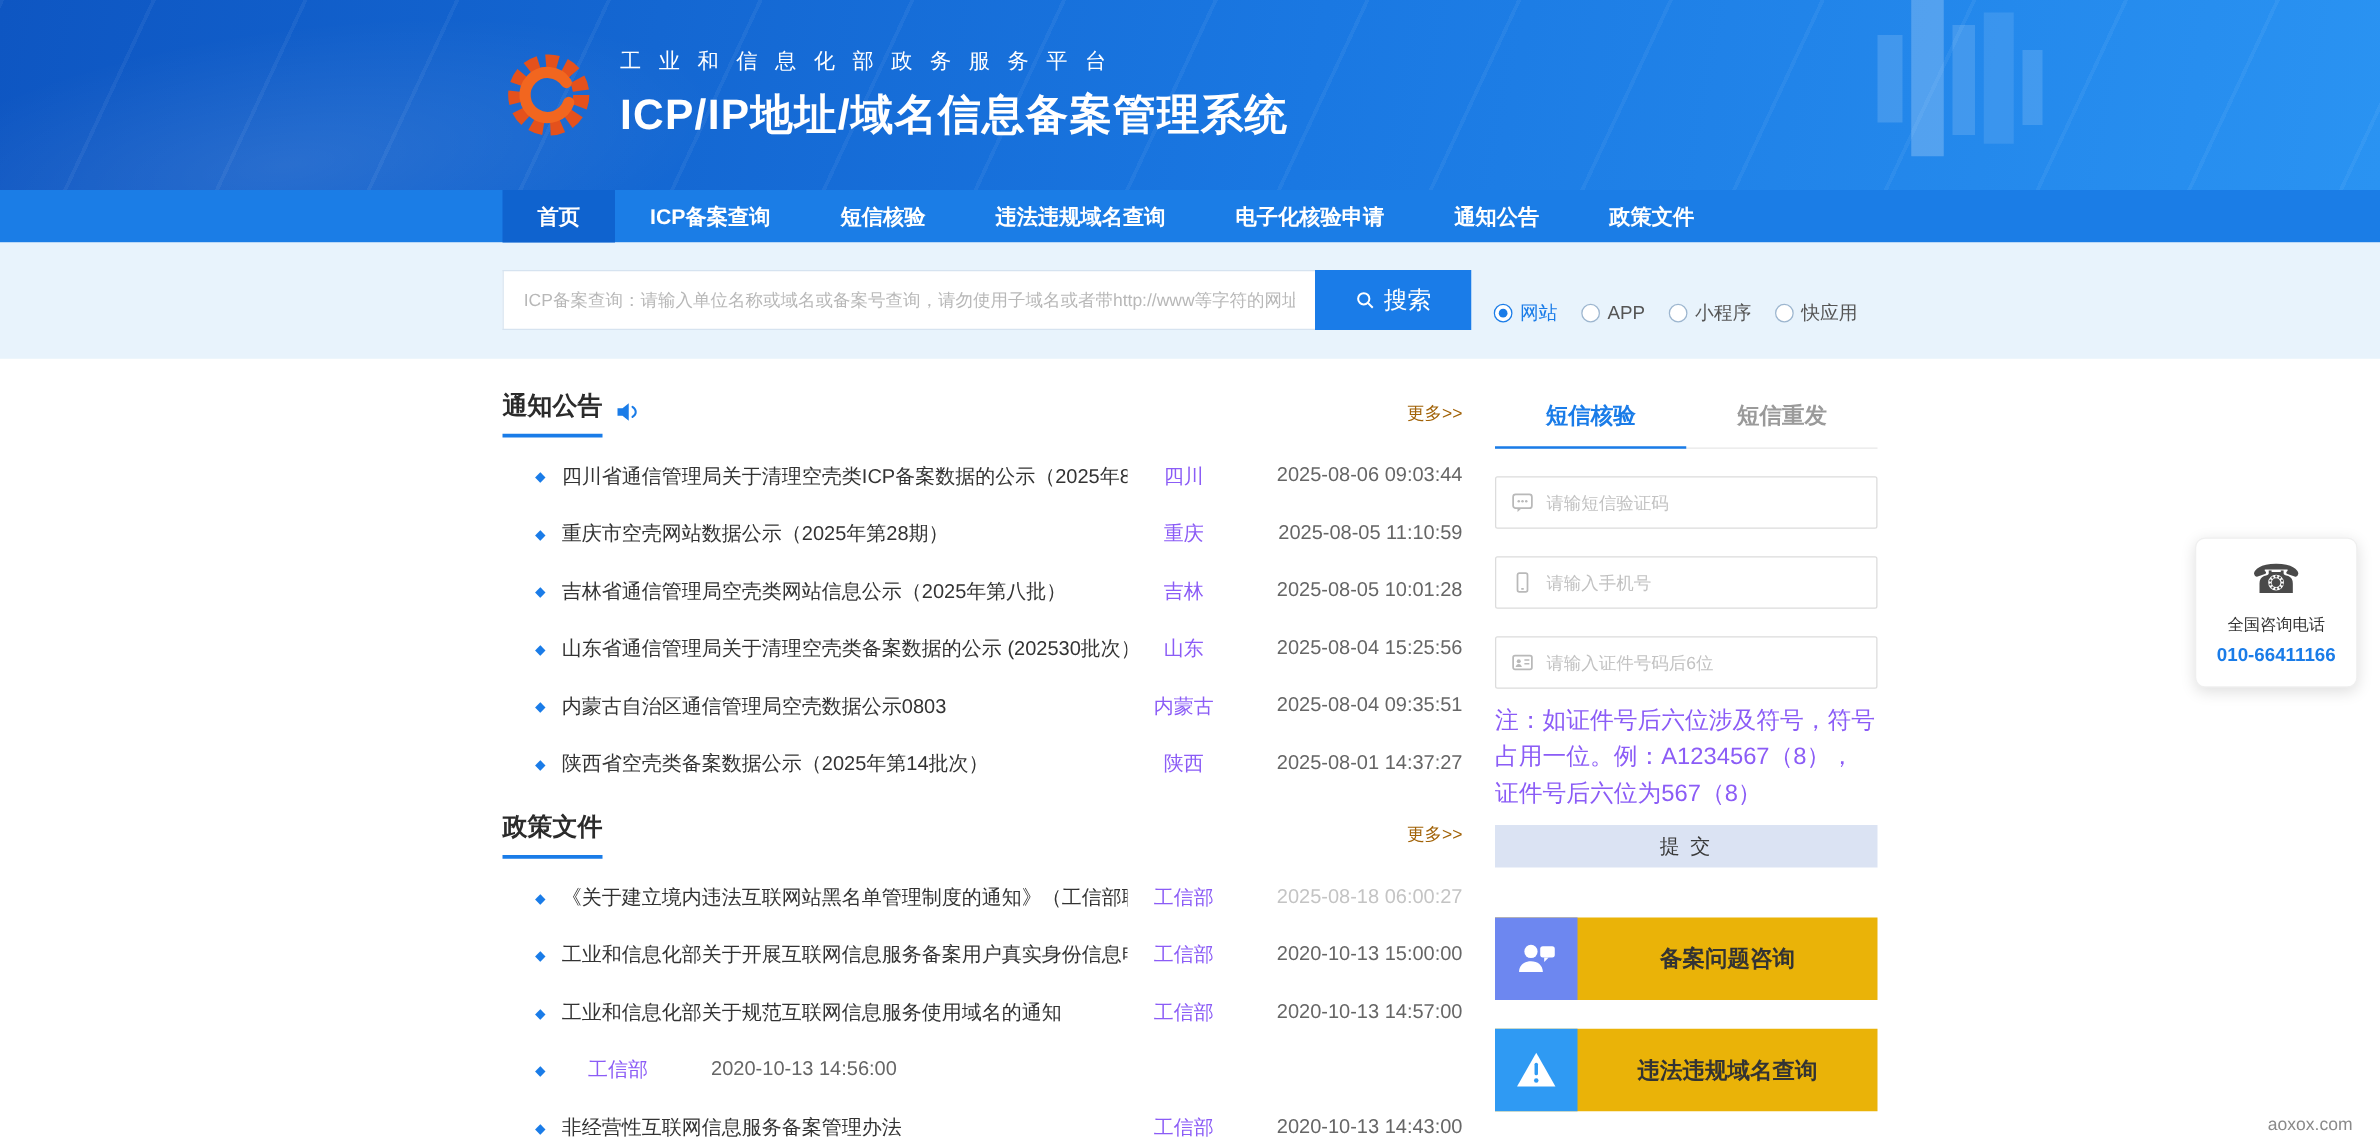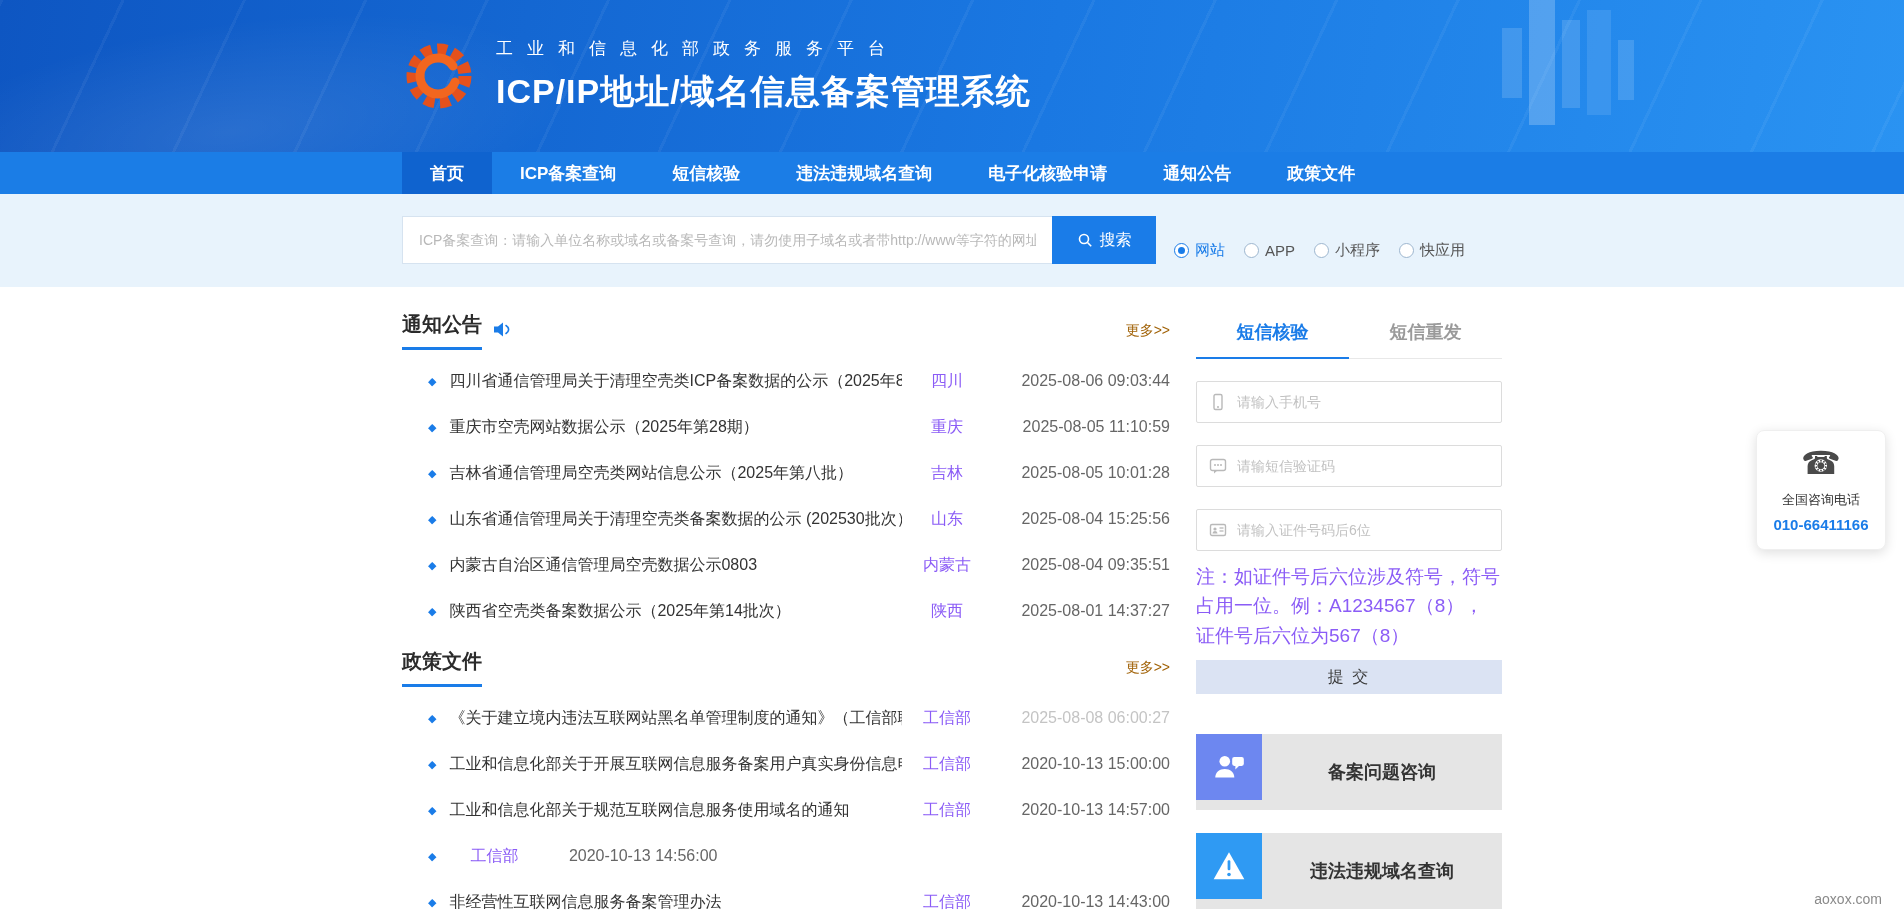--- a/index.html
+++ b/index.html
@@ -30,21 +30,21 @@
   .nav { background:#1b7de6; height:42px; }
   .nav .container { display:flex; height:100%; }
   .nav-item { color:#fff; font-size:17px; font-weight:bold; display:flex; align-items:center; padding:0 28px; cursor:pointer; white-space:nowrap; }
   .nav-item.active { background:#0f63cf; }
 
   
   .search-section { background:#e8f3fc; padding:22px 0 23px; }
   .search-row { display:flex; align-items:center; }
   .search-input { width:650px; height:48px; border:1px solid #d6e3f0; border-right:none; padding:0 16px; font-size:14px; color:#333; outline:none; background:#fff; }
   .search-input::placeholder { color:#b8b8b8; }
-  .search-btn { width:104px; height:48px; background:#1a7ce8; color:#fff; font-size:16px; border:none; display:flex; align-items:center; justify-content:center; gap:7px; cursor:pointer; }
+  .search-btn { width:125px; height:48px; background:#1a7ce8; color:#fff; font-size:19px; border:none; display:flex; align-items:center; justify-content:center; gap:7px; cursor:pointer; }
   .radio-group { display:flex; align-items:center; margin-left:18px; gap:19px;margin-top:21px; }
   .radio { display:flex; align-items:center; gap:6px; font-size:15px; color:#555; cursor:pointer; }
   .radio .dot { width:15px; height:15px; border-radius:50%; border:1px solid #9db6cf; background:#fff; position:relative; flex:0 0 15px; }
   .radio.selected .dot { border-color:#1a7ce8; }
   .radio.selected .dot::after { content:""; position:absolute; inset:3px; border-radius:50%; background:#1a7ce8; }
   .radio.selected .radio-label { color:#1a7ce8; }
 
   
   .main { display:flex; gap:26px; padding-top:24px; }
   .left-col { width:768px; }
@@ -67,21 +67,21 @@
   .sms-tabs { display:flex; border-bottom:1px solid #e8e8e8; }
   .sms-tab { flex:1; text-align:center; font-size:18px; font-weight:bold; color:#9a9a9a; padding:9px 0 13px; cursor:pointer; }
   .sms-tab.active { color:#1a7ce8; border-bottom:2px solid #1a7ce8; margin-bottom:-1px; }
   .sms-input { display:flex; align-items:center; gap:10px; border:1px solid #dcdcdc; border-radius:2px; height:42px; padding:0 12px; margin-top:22px; background:#fff; }
   .sms-input input { border:none; outline:none; flex:1; font-size:14px; color:#333; min-width:0; }
   .sms-input input::placeholder { color:#c2c2c2; }
   .sms-note { color:#8b5cf6; font-size:19px; line-height:1.55; margin-top:11px; }
   .submit-btn { width:100%; height:34px; background:#dbe3f3; border:none; color:#3a3a3a; font-size:16px; margin-top:10px; cursor:pointer; letter-spacing:2px; }
 
   .services { margin-top:40px; display:flex; flex-direction:column; gap:23px; }
-  .service-item { display:flex; height:76px; background:#e5e5e5; cursor:pointer; }
+  .service-item { display:flex; height:66px; background:#eab308; cursor:pointer; }
   .service-icon { width:66px; height:66px; flex:0 0 66px; display:flex; align-items:center; justify-content:center; }
   .service-icon.c1 { background:#6d87f0; }
   .service-icon.c2 { background:#2f9af3; }
   .service-icon.c3 { background:#2fb6f3; }
   .service-label { flex:1; display:flex; align-items:center; justify-content:center; font-size:18px; font-weight:bold; color:#333; }
 
   
   .phone-card { position:fixed; right:18px; top:430px; width:130px; padding:16px 8px 16px; background:#fff;
     border:1px solid #efefef; border-radius:8px; box-shadow:0 3px 12px rgba(0,0,0,0.13); text-align:center; z-index:20; }
   .phone-icon { font-size:32px; color:#4a4a4a; line-height:1; }
@@ -210,21 +210,21 @@
     <div class="policies-block">
       <div class="section-header">
         <span class="section-title">政策文件</span>
         <span class="more-link">更多&gt;&gt;</span>
       </div>
       <div>
         <div class="news-row">
           <span class="bullet">◆</span>
           <span class="news-title">《关于建立境内违法互联网站黑名单管理制度的通知》（工信部联</span>
           <span class="news-region">工信部</span>
-          <span class="news-date muted">2025-08-08 06:00:27</span>
+          <span class="news-date muted">2025-08-18 06:00:27</span>
         </div>
         <div class="news-row">
           <span class="bullet">◆</span>
           <span class="news-title">工业和信息化部关于开展互联网信息服务备案用户真实身份信息电</span>
           <span class="news-region">工信部</span>
           <span class="news-date">2020-10-13 15:00:00</span>
         </div>
         <div class="news-row">
           <span class="bullet">◆</span>
           <span class="news-title">工业和信息化部关于规范互联网信息服务使用域名的通知</span>
@@ -245,39 +245,39 @@
       </div>
     </div>
   </div>
 
   <div class="right-col">
 
     <div class="sms-panel">
       <div class="sms-tabs">
         <div class="sms-tab active">短信核验</div>
         <div class="sms-tab">短信重发</div>
-      </div>
-
-      <div class="sms-input">
-        <svg width="18" height="18" viewBox="0 0 18 18">
-          <rect x="5" y="1.5" width="8" height="15" rx="1.5" fill="none" stroke="#b9b9b9" stroke-width="1.4"></rect>
-          <line x1="8" y1="14" x2="10" y2="14" stroke="#b9b9b9" stroke-width="1.4"></line>
-        </svg>
-        <input type="text" placeholder="请输入手机号" style="">
       </div>
 
       <div class="sms-input">
         <svg width="18" height="18" viewBox="0 0 18 18">
           <rect x="1.5" y="2.5" width="15" height="11" rx="2" fill="none" stroke="#b9b9b9" stroke-width="1.4"></rect>
           <circle cx="6" cy="8" r="1" fill="#b9b9b9"></circle>
             <circle cx="9" cy="8" r="1" fill="#b9b9b9"></circle>
             <circle cx="12" cy="8" r="1" fill="#b9b9b9"></circle>
           <path d="M5 13.5V16.5l3.4-3z" fill="#b9b9b9"></path>
         </svg>
         <input type="text" placeholder="请输短信验证码" style="">
+      </div>
+
+      <div class="sms-input">
+        <svg width="18" height="18" viewBox="0 0 18 18">
+          <rect x="5" y="1.5" width="8" height="15" rx="1.5" fill="none" stroke="#b9b9b9" stroke-width="1.4"></rect>
+          <line x1="8" y1="14" x2="10" y2="14" stroke="#b9b9b9" stroke-width="1.4"></line>
+        </svg>
+        <input type="text" placeholder="请输入手机号" style="">
       </div>
 
       <div class="sms-input">
         <svg width="18" height="18" viewBox="0 0 18 18">
           <rect x="1.5" y="3.5" width="15" height="11" rx="1.5" fill="none" stroke="#b9b9b9" stroke-width="1.4"></rect>
           <circle cx="6" cy="8" r="1.6" fill="#b9b9b9"></circle>
           <path d="M3.5 12.5c.4-1.6 1.3-2.4 2.5-2.4s2.1.8 2.5 2.4z" fill="#b9b9b9"></path>
           <line x1="10.5" y1="7" x2="14.5" y2="7" stroke="#b9b9b9" stroke-width="1.3"></line>
           <line x1="10.5" y1="10" x2="14.5" y2="10" stroke="#b9b9b9" stroke-width="1.3"></line>
         </svg>

